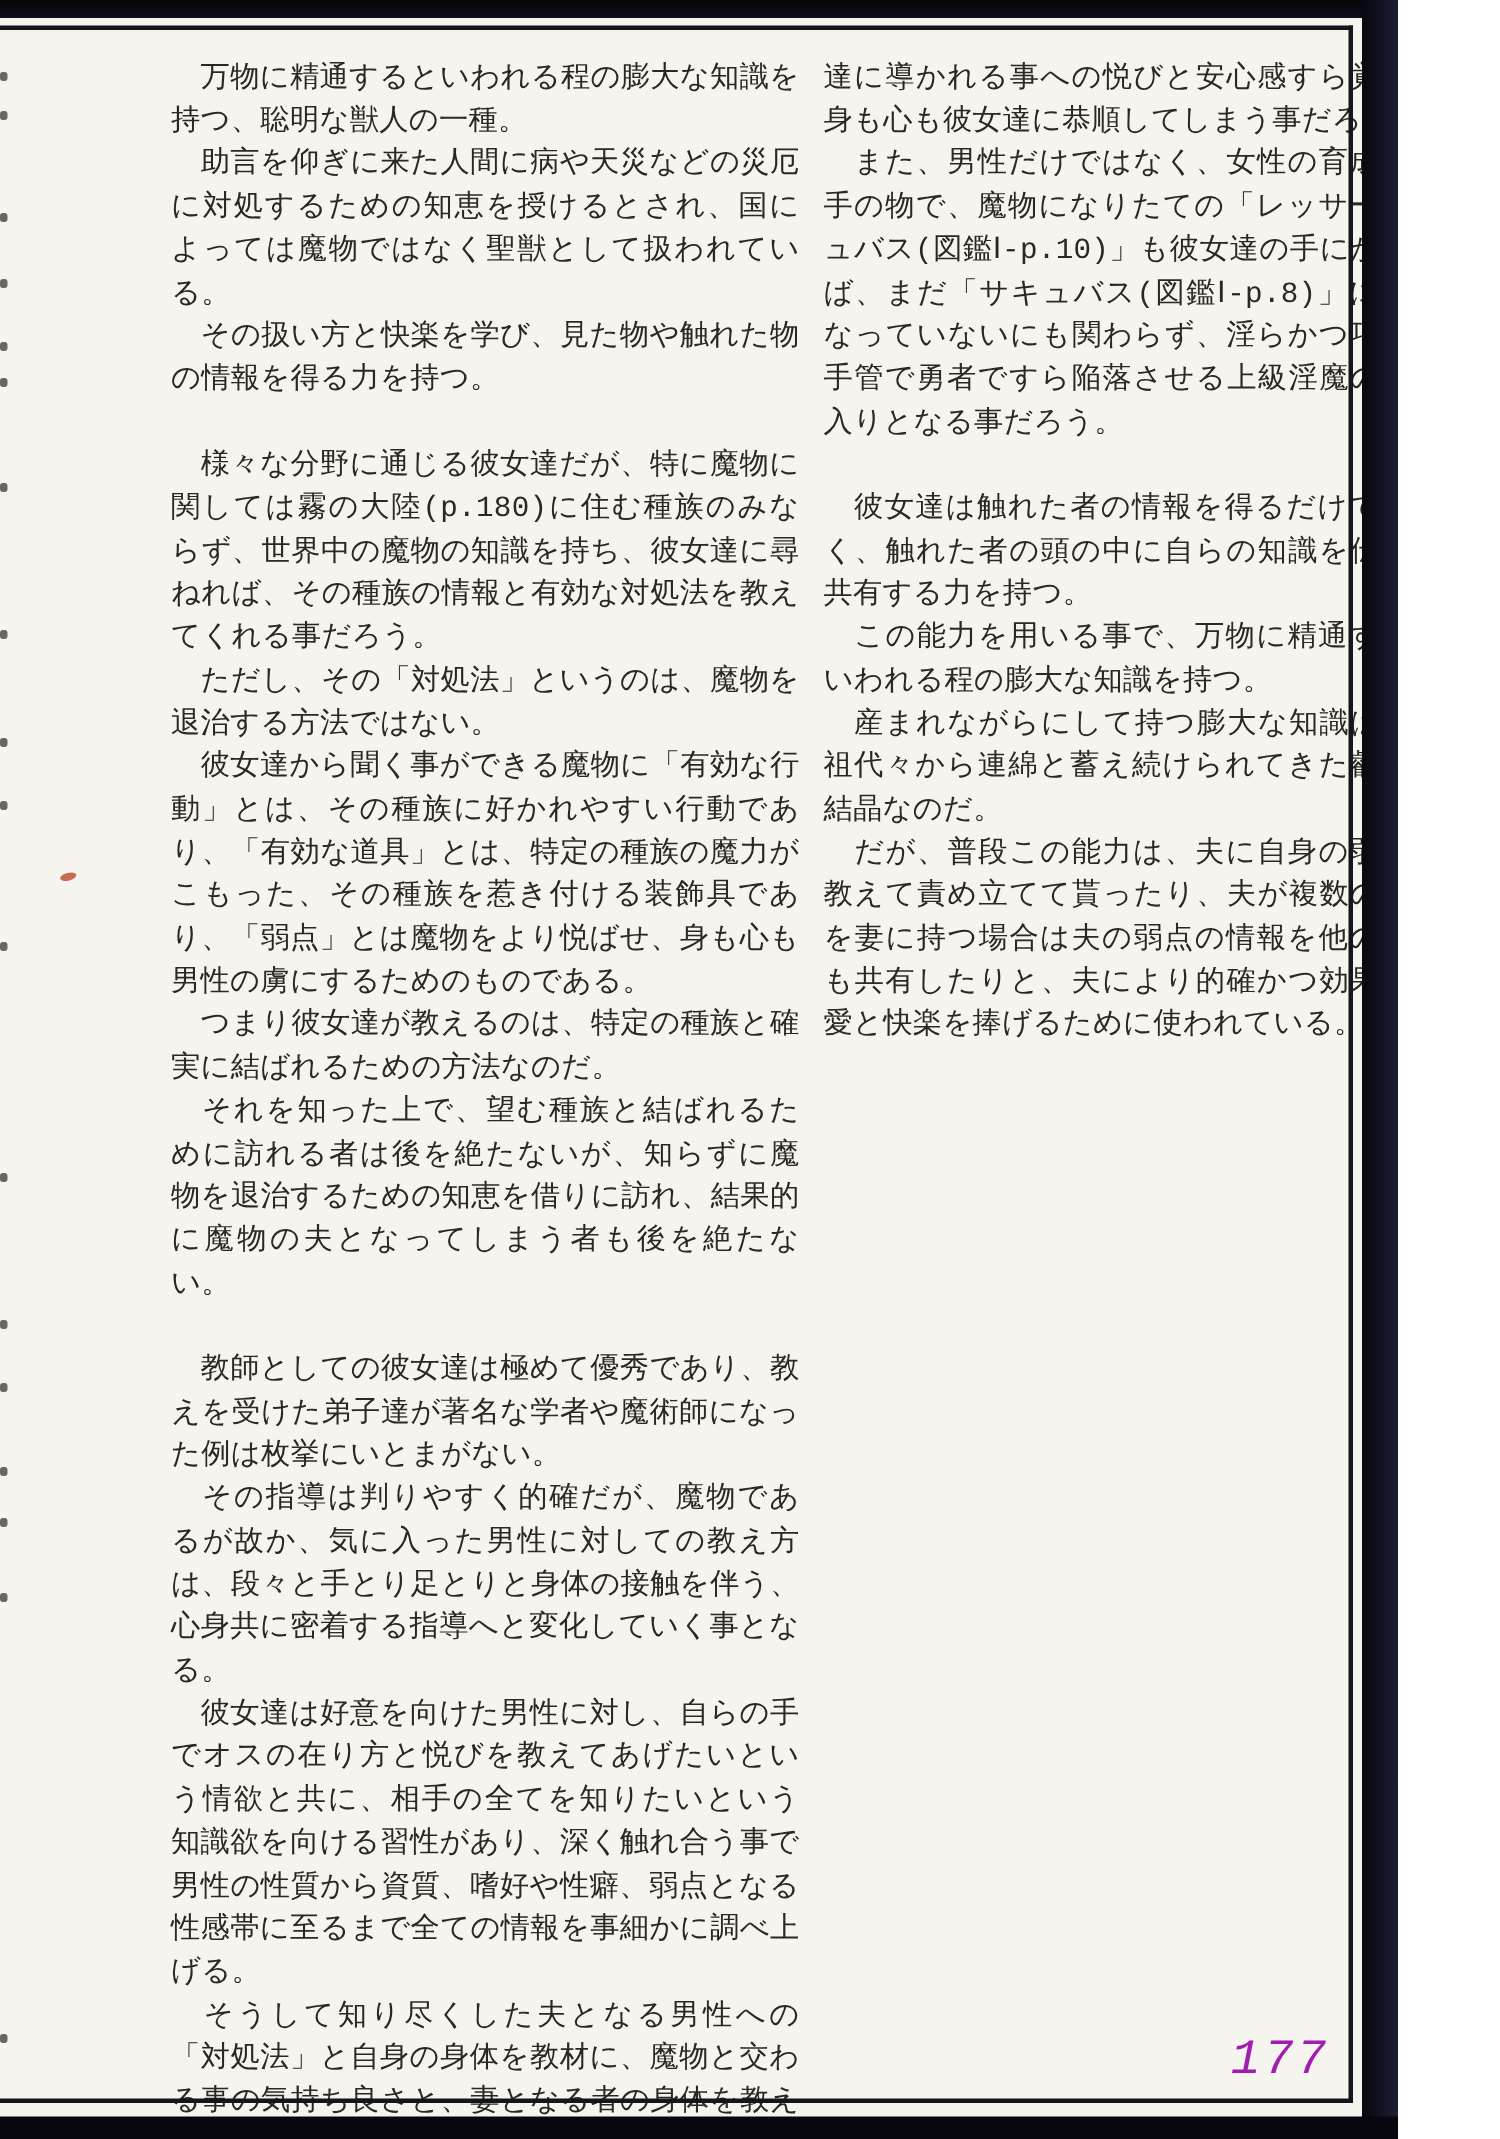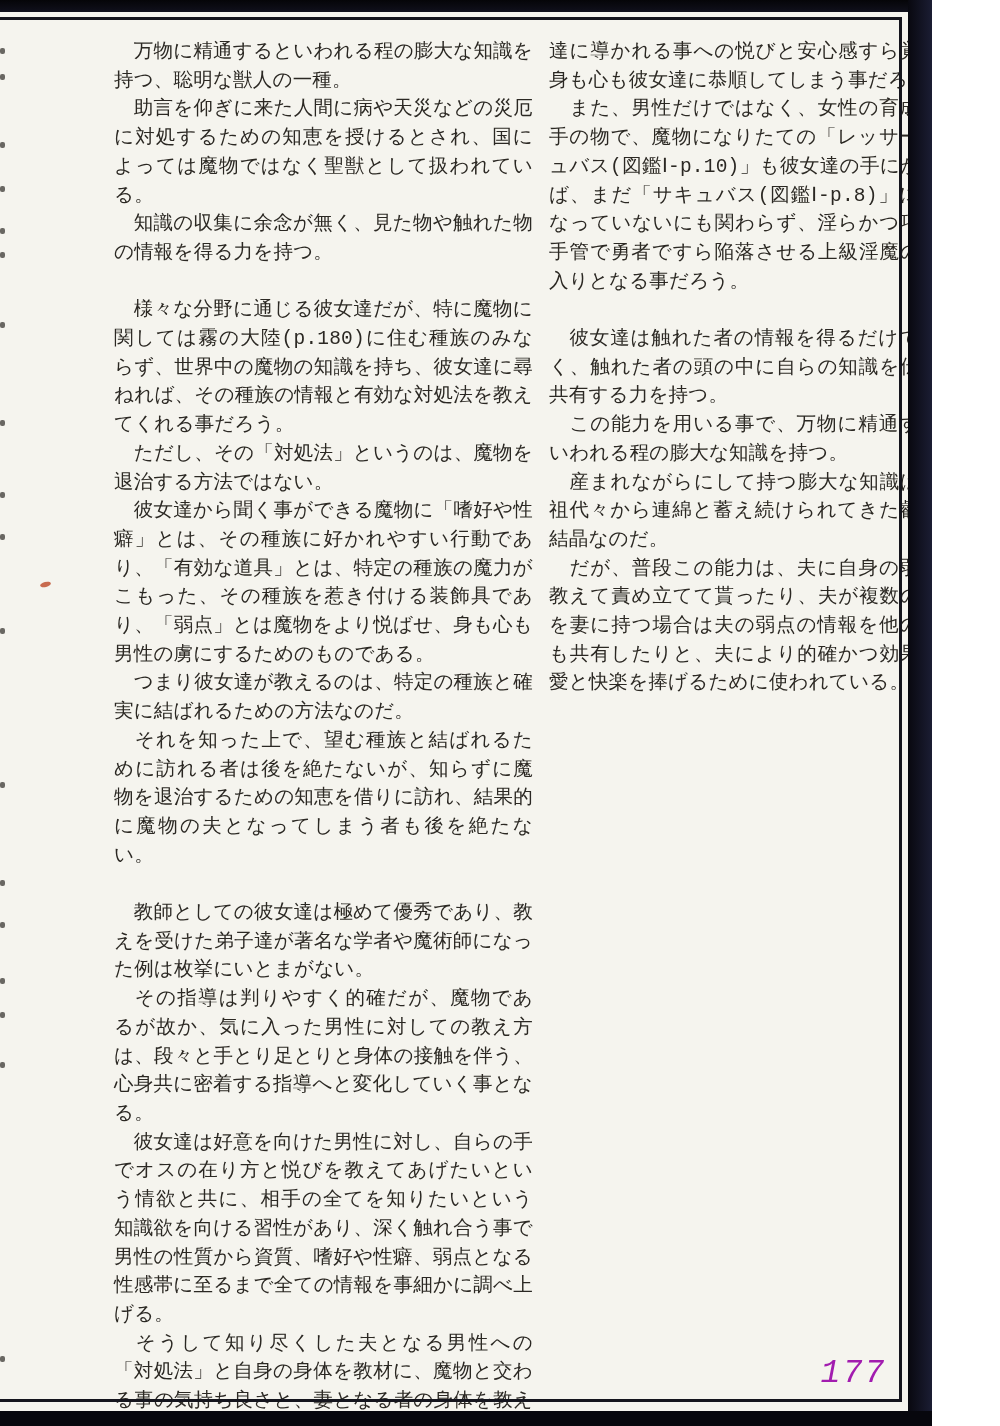--- a/index.html
+++ b/index.html
@@ -69,25 +69,25 @@
   }
 </style>
 </head>
 <body>
 
 <div class="page" style="background: rgb(245, 244, 238);">
 
   <div class="text-col" id="col-left" style="color: rgb(43, 40, 35);">
       <p>　万物に精通するといわれる程の膨大な知識を持つ、聡明な獣人の一種。</p>
       <p>　助言を仰ぎに来た人間に病や天災などの災厄に対処するための知恵を授けるとされ、国によっては魔物ではなく聖獣として扱われている。</p>
-      <p>　知識の収集に余念が無く、見た物や触れた物の情報を得る力を持つ。</p>
+      <p>　その扱い方と快楽を学び、見た物や触れた物の情報を得る力を持つ。</p>
       <div class="para-break"></div>
       <p>　様々な分野に通じる彼女達だが、特に魔物に関しては霧の大陸(p.180)に住む種族のみならず、世界中の魔物の知識を持ち、彼女達に尋ねれば、その種族の情報と有効な対処法を教えてくれる事だろう。</p>
       <p>　ただし、その「対処法」というのは、魔物を退治する方法ではない。</p>
-      <p>　彼女達から聞く事ができる魔物に「嗜好や性癖」とは、その種族に好かれやすい行動であり、「有効な道具」とは、特定の種族の魔力がこもった、その種族を惹き付ける装飾具であり、「弱点」とは魔物をより悦ばせ、身も心も男性の虜にするためのものである。</p>
+      <p>　彼女達から聞く事ができる魔物に「有効な行動」とは、その種族に好かれやすい行動であり、「有効な道具」とは、特定の種族の魔力がこもった、その種族を惹き付ける装飾具であり、「弱点」とは魔物をより悦ばせ、身も心も男性の虜にするためのものである。</p>
       <p>　つまり彼女達が教えるのは、特定の種族と確実に結ばれるための方法なのだ。</p>
       <p>　それを知った上で、望む種族と結ばれるために訪れる者は後を絶たないが、知らずに魔物を退治するための知恵を借りに訪れ、結果的に魔物の夫となってしまう者も後を絶たない。</p>
       <div class="para-break"></div>
       <p>　教師としての彼女達は極めて優秀であり、教えを受けた弟子達が著名な学者や魔術師になった例は枚挙にいとまがない。</p>
       <p>　その指導は判りやすく的確だが、魔物であるが故か、気に入った男性に対しての教え方は、段々と手とり足とりと身体の接触を伴う、心身共に密着する指導へと変化していく事となる。</p>
       <p>　彼女達は好意を向けた男性に対し、自らの手でオスの在り方と悦びを教えてあげたいという情欲と共に、相手の全てを知りたいという知識欲を向ける習性があり、深く触れ合う事で男性の性質から資質、嗜好や性癖、弱点となる性感帯に至るまで全ての情報を事細かに調べ上げる。</p>
       <p>　そうして知り尽くした夫となる男性への「対処法」と自身の身体を教材に、魔物と交わる事の気持ち良さと、妻となる者の身体を教え込むための個人指導を行う。</p>
     </div>
 
   <div class="text-col" id="col-right" style="color: rgb(43, 40, 35);">

